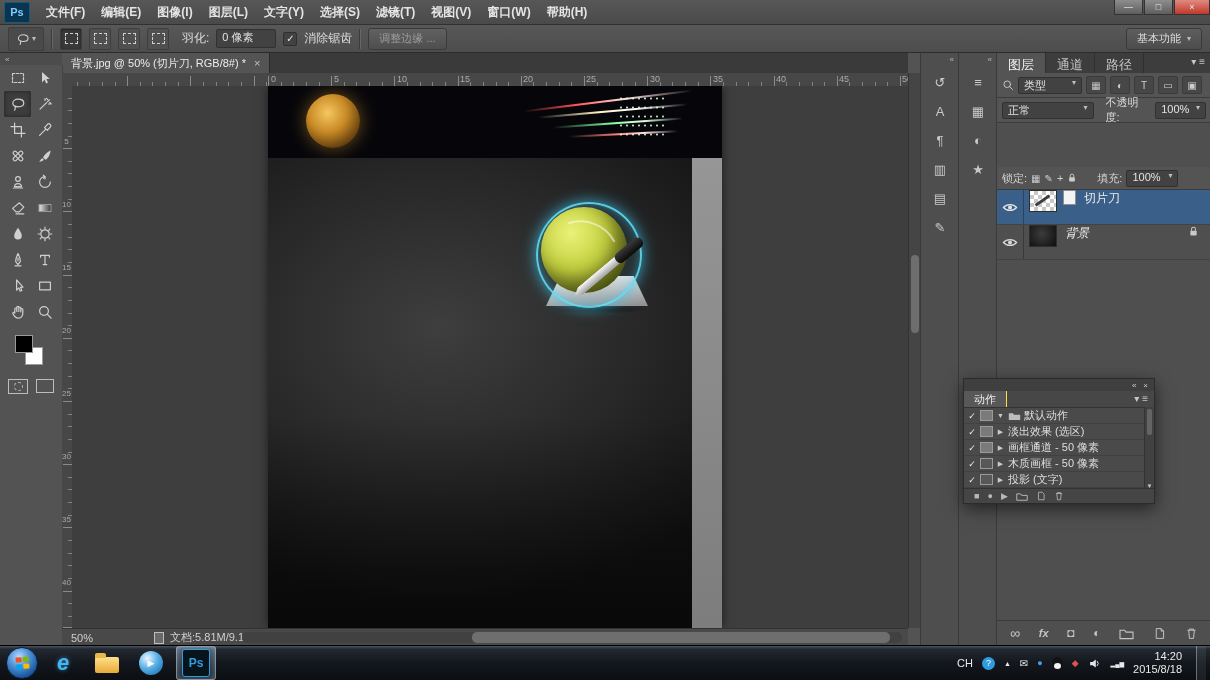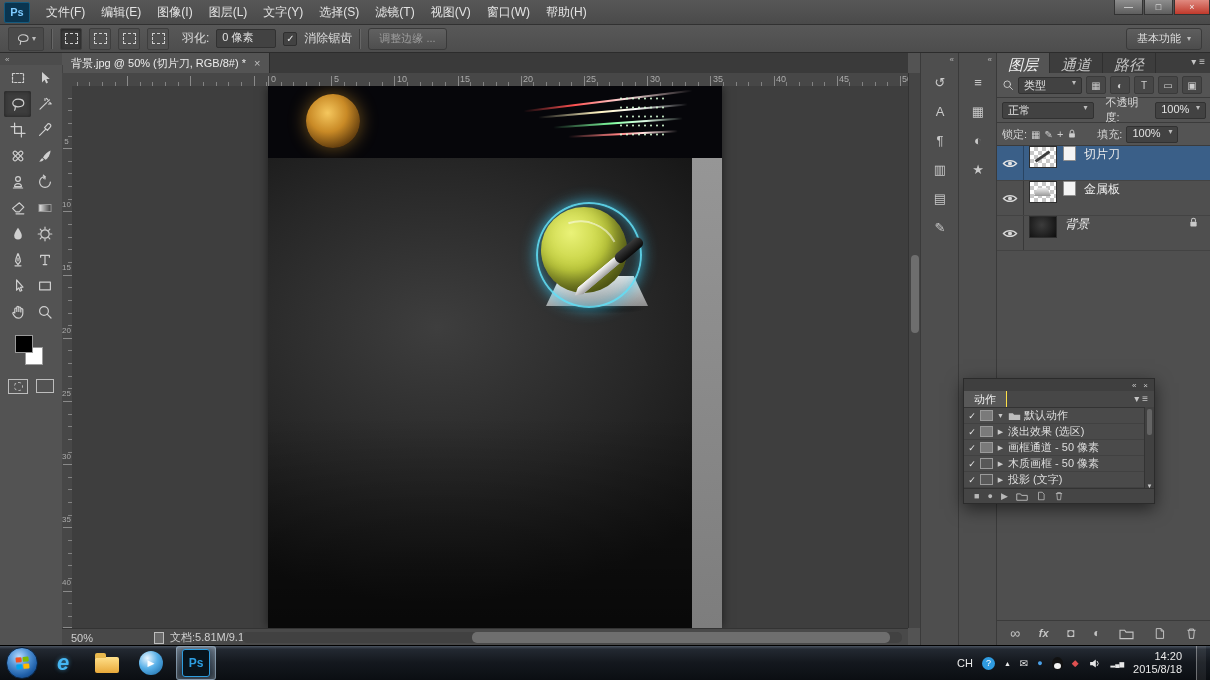--- a/index.html
+++ b/index.html
@@ -8,21 +8,21 @@
        -webkit-user-select:none;user-select:none;}
   .ab{position:absolute;}
   svg{display:block;}
   .ic path,.ic rect,.ic circle,.ic ellipse{stroke:#cfcfcf;fill:none;stroke-width:1.2;stroke-linecap:round;stroke-linejoin:round;}
 
   
   .menubar{left:0;top:0;width:1210px;height:25px;display:flex;align-items:center;
            background:linear-gradient(#575757,#4a4a4a);border-bottom:1px solid #313131;padding-left:4px;box-sizing:border-box;}
   .ps-logo{width:24px;height:19px;background:#0a3550;border:1px solid #155a7e;border-radius:2px;color:#7ecbff;
            font-weight:bold;font-size:11px;display:flex;align-items:center;justify-content:center;margin-right:8px;}
-  .mi{padding:4px 8px;color:#e4e4e4;font-size:12px;cursor:default;}
+  .mi{padding:4px 8px;color:#e4e4e4;font-size:12px;cursor:default;font-weight:bold;}
   .win-controls{margin-left:auto;display:flex;align-self:flex-start;}
   .wc{width:27px;height:14px;display:flex;align-items:center;justify-content:center;font-size:9px;color:#eee;
       background:linear-gradient(#8d8d8d,#5e5e5e);border:1px solid #333;border-top:none;margin-left:1px;}
   .wc.close{width:34px;background:linear-gradient(#e08a80,#c0392b);}
 
   
   .obar{left:0;top:25px;width:1210px;height:28px;display:flex;align-items:center;gap:7px;
         background:linear-gradient(#585858,#4d4d4d);border-bottom:1px solid #2c2c2c;padding:0 8px;box-sizing:border-box;}
   .sep{width:1px;height:20px;background:#3c3c3c;border-right:1px solid #666;}
   .toolpreset{width:34px;height:22px;border:1px solid #3e3e3e;border-radius:2px;background:#4a4a4a;
@@ -118,21 +118,21 @@
   .htrack{position:absolute;left:180px;top:3px;width:660px;height:11px;background:#414141;border-radius:5px;}
   .hthumb{position:absolute;left:230px;top:0;width:418px;height:11px;background:#6e6e6e;border-radius:5px;}
 
   
   .strip{top:53px;bottom:35px;background:#4e4e4e;border-left:1px solid #3a3a3a;}
   .striphead{height:12px;display:flex;align-items:center;justify-content:flex-end;padding-right:5px;font-size:8px;color:#b5b5b5;}
   .dicon{width:26px;height:24px;margin:5px auto;display:flex;align-items:center;justify-content:center;
          color:#c9c9c9;font-size:13px;border-radius:3px;}
   .panel{left:996px;top:53px;width:214px;bottom:35px;background:#4f4f4f;border-left:1px solid #3a3a3a;}
   .ptabs{height:20px;background:#3d3d3d;display:flex;position:relative;}
-  .ptab{padding:3px 11px 0;font-size:15px;color:#c6c6c6;background:#3d3d3d;border-right:1px solid #2f2f2f;font-style:italic;}
+  .ptab{padding:3px 11px 0;font-size:13px;color:#c6c6c6;background:#3d3d3d;border-right:1px solid #2f2f2f;}
   .ptab.act{background:#545454;color:#f2f2f2;}
   .pmenu{position:absolute;right:6px;top:3px;display:flex;gap:3px;color:#c6c6c6;font-size:10px;}
   .prow{height:24px;display:flex;align-items:center;gap:4px;padding:0 5px;background:#545454;border-bottom:1px solid #3b3b3b;font-size:11px;color:#d6d6d6;}
   .ficon{width:18px;height:16px;display:flex;align-items:center;justify-content:center;background:#474747;
          border:1px solid #3a3a3a;border-radius:2px;font-size:10px;color:#cdcdcd;}
   .lrow{height:34px;display:flex;align-items:flex-start;border-bottom:1px solid #434343;background:#4f4f4f;}
   .lrow.sel{background:#3a5f88;}
   .eyecell{width:26px;height:100%;border-right:1px solid rgba(0,0,0,.28);display:flex;align-items:center;justify-content:center;}
   .thumb{width:26px;height:20px;margin-left:5px;position:relative;overflow:hidden;border:1px solid #2e2e2e;
          background-image:linear-gradient(45deg,#c8c8c8 25%,transparent 25%,transparent 75%,#c8c8c8 75%),
@@ -511,21 +511,21 @@
       <div class="inset" style="width:82px;height:15px;justify-content:space-between;">
         <span>正常</span>
         <span class="chev">▾</span>
       </div>
       <span style="margin-left:8px;">不透明度:</span>
       <div class="inset" style="width:40px;height:15px;justify-content:space-between;">
         <span>100%</span>
         <span class="chev">▾</span>
       </div>
     </div>
-    <div class="prow" style="height:22px;">
+    <div class="prow" style="height:22px;margin-top:44px;">
       <span>锁定:</span>
       <span style="font-size:10px;color:#cdcdcd;">▦</span>
       <span style="font-size:10px;color:#cdcdcd;">✎</span>
       <span style="font-size:11px;color:#cdcdcd;">+</span>
       <svg width="10" height="12" viewBox="0 0 14 16">
         <rect x="3" y="7" width="8" height="6" rx="1" fill="#cdcdcd"></rect>
           <path d="M4.5 7 V5 a2.5 2.5 0 0 1 5 0 V7" stroke="#cdcdcd" fill="none" stroke-width="1.3"></path>
         </svg>
       <span style="margin-left:16px;">填充:</span>
       <div class="inset" style="width:40px;height:15px;justify-content:space-between;">
@@ -539,33 +539,20 @@
         <svg width="16" height="11" viewBox="0 0 14 10">
           <path d="M1 5 C4 1.5 10 1.5 13 5 C10 8.5 4 8.5 1 5 Z" fill="none" stroke="#e4e4e4" stroke-width="1.1"></path>
             <circle cx="7" cy="5" r="1.8" fill="#e4e4e4"></circle>
           </svg>
       </span>
       <span class="thumb">
         <i style="position:absolute;left:4px;top:8px;width:17px;height:3px;background:#3c3c3c;transform:rotate(-35deg);display:block;"></i>
       </span>
       <span class="badge"></span>
       <span class="lname">切片刀</span>
-    </div>
-    <div class="lrow">
-      <span class="eyecell">
-        <svg width="16" height="11" viewBox="0 0 14 10">
-          <path d="M1 5 C4 1.5 10 1.5 13 5 C10 8.5 4 8.5 1 5 Z" fill="none" stroke="#d8d8d8" stroke-width="1.1"></path>
-            <circle cx="7" cy="5" r="1.8" fill="#d8d8d8"></circle>
-          </svg>
-      </span>
-      <span class="thumb">
-        <i style="position:absolute;left:4px;top:6px;width:17px;height:8px;background:linear-gradient(#eee,#999);clip-path:polygon(20% 0,80% 0,100% 100%,0 100%);display:block;"></i>
-      </span>
-      <span class="badge"></span>
-      <span class="lname">金属板</span>
     </div>
     <div class="lrow">
       <span class="eyecell">
         <svg width="16" height="11" viewBox="0 0 14 10">
           <path d="M1 5 C4 1.5 10 1.5 13 5 C10 8.5 4 8.5 1 5 Z" fill="none" stroke="#d8d8d8" stroke-width="1.1"></path>
             <circle cx="7" cy="5" r="1.8" fill="#d8d8d8"></circle>
           </svg>
       </span>
       <span class="thumb dark"></span>
       <span class="lname" style="font-style:italic;">背景</span>

